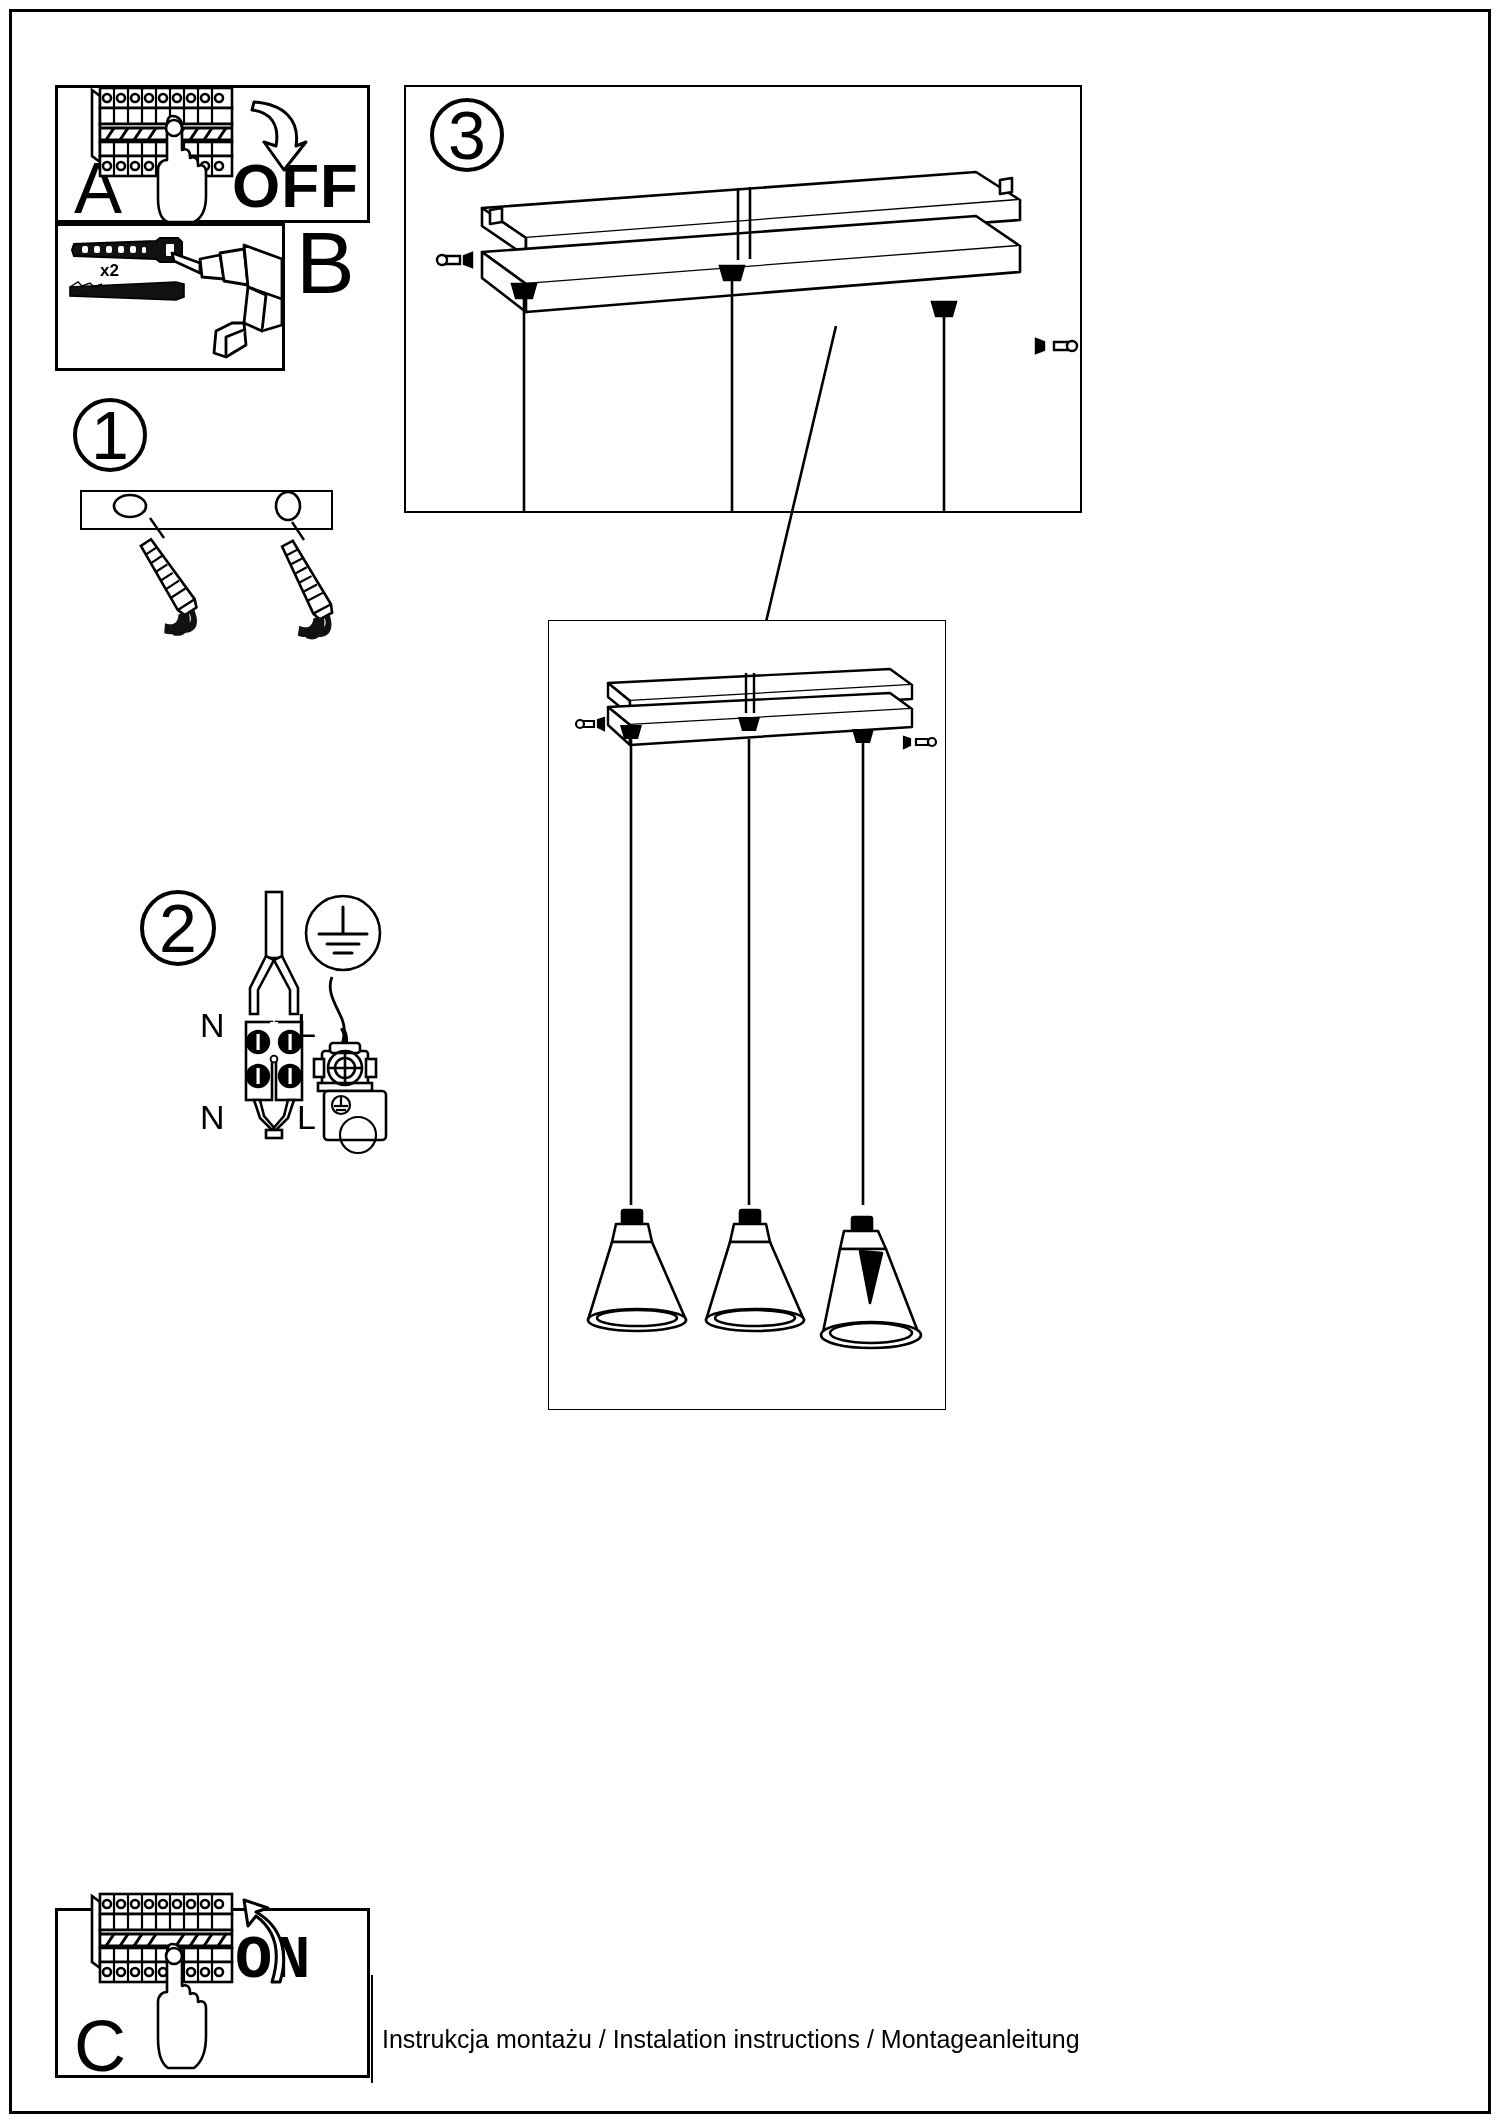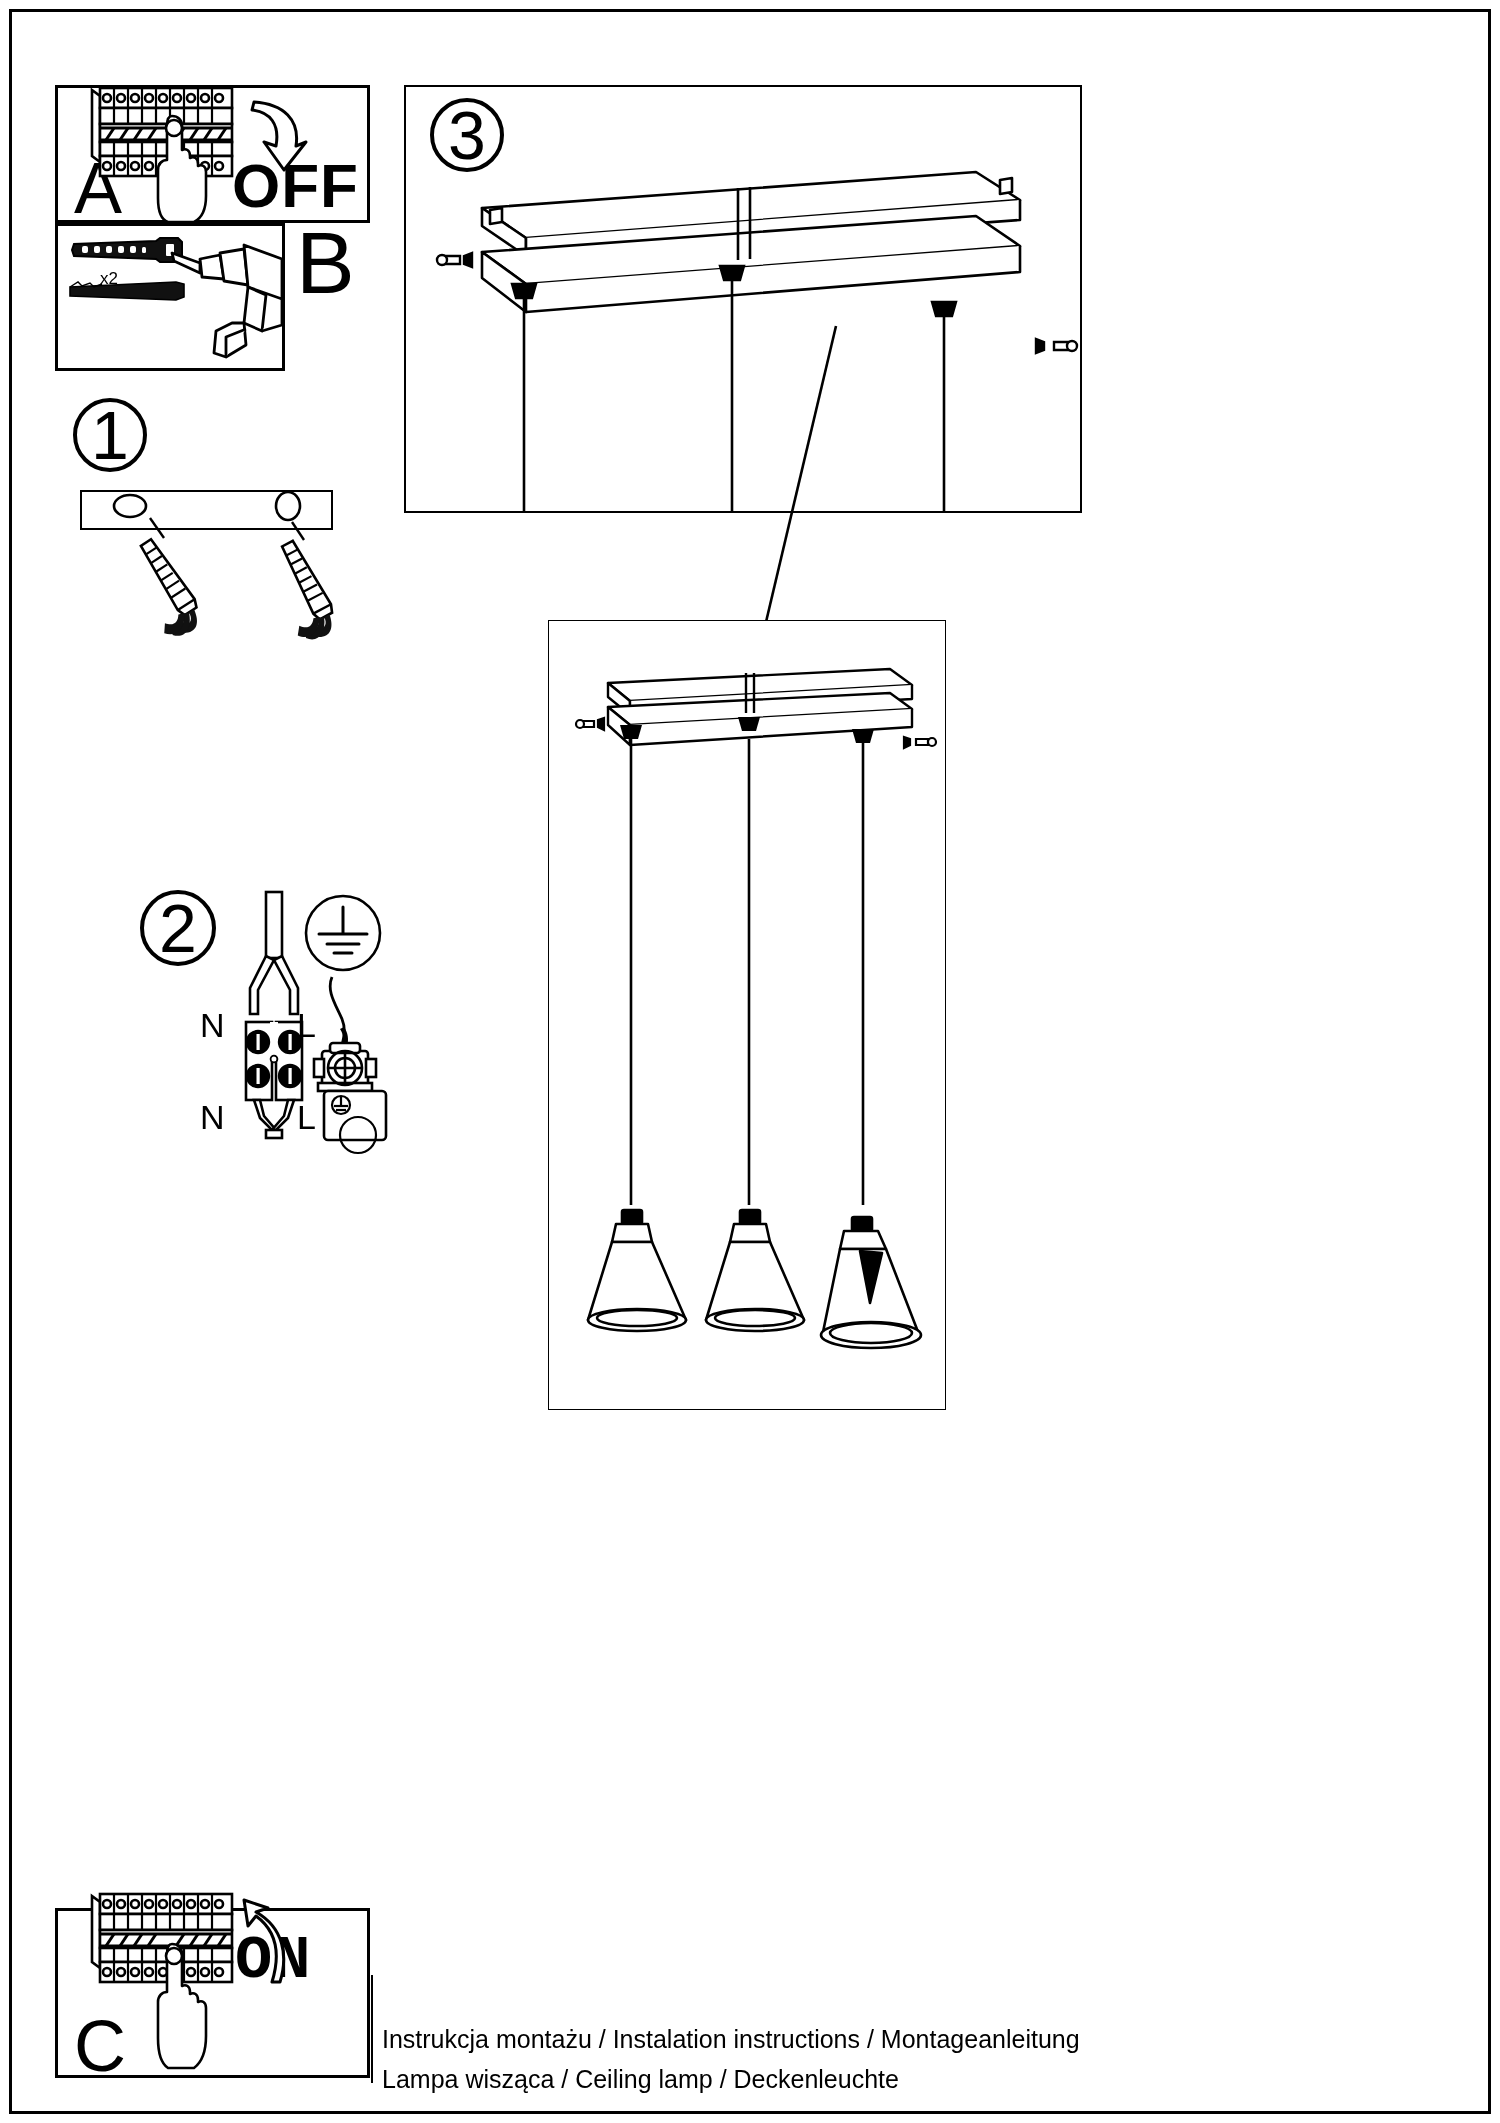--- a/index.html
+++ b/index.html
@@ -33,21 +33,21 @@
   
   .panel-letter { position:absolute; font-size:72px; line-height:1; font-weight:400; }
   .big-word { position:absolute; font-size:62px; line-height:1; font-weight:700; letter-spacing:1px; }
 
   
   .caption {
     position:absolute; font-size:25px; line-height:40px; white-space:nowrap;margin-top:26px;
   }
   .caption div { }
 
-  .tiny-label { position:absolute; font-size:18px; line-height:1; font-weight:400;margin-top:8px; }
+  .tiny-label { position:absolute; font-size:18px; line-height:1; font-weight:700; }
   .nl-label { position:absolute; font-size:34px; line-height:1; font-weight:400; }
 
   svg { display:block; overflow:visible; }
   .abs { position:absolute; }
 </style>
 </head>
 <body>
 
 <div id="sheet">
 
@@ -403,21 +403,20 @@
     </g>
   </svg>
 
   <svg class="abs" style="left:238px; top:1898px;" width="78" height="88" viewBox="0 0 78 88">
     <path d="M42 84 C50 58 46 30 18 14 L30 10 L6 2 L10 28 L18 18
              C40 34 42 58 34 84 Z" fill="#fff" stroke="#000" stroke-width="3" stroke-linejoin="round"></path>
   </svg>
 
   <div class="caption" style="left:382px; top:1993px; width:700px;">
     <div>Instrukcja montażu / Instalation instructions / Montageanleitung</div>
-    <div>Lampa wisząca / Ceiling lamp / Deckenleuchte</div>
   </div>
   <div class="abs" style="left:371px; top:1975px; width:2px; height:108px; background:#000;"></div>
 
   <div class="box-thin" style="left:404px; top:85px; width:678px; height:428px;"></div>
   <div class="step-circle" style="left:430px; top:98px; width:74px; height:74px;">
     <span>3</span>
   </div>
 
   <svg class="abs" style="left:420px; top:160px;" width="660" height="355" viewBox="0 0 660 355">
     <g fill="#fff" stroke="#000" stroke-width="2.6" stroke-linejoin="round">

